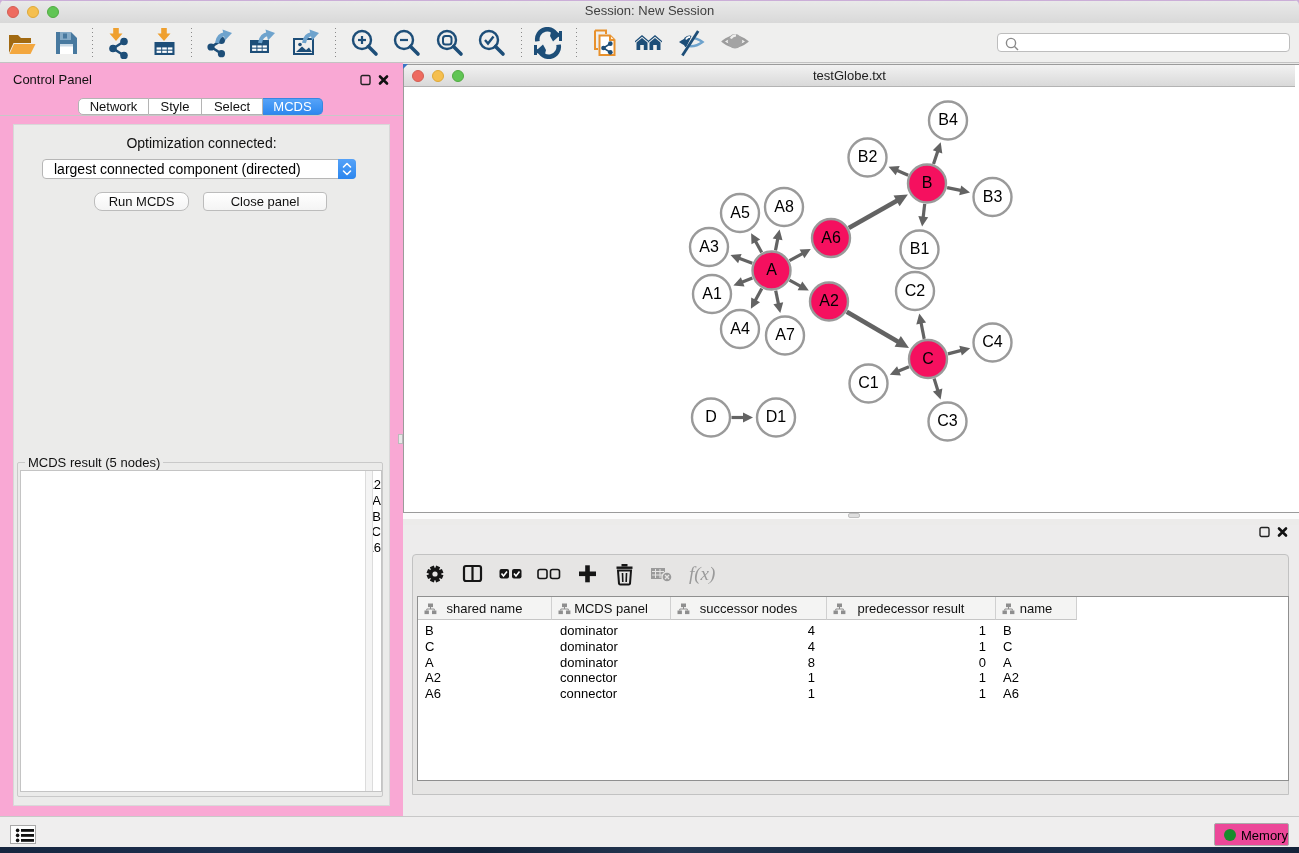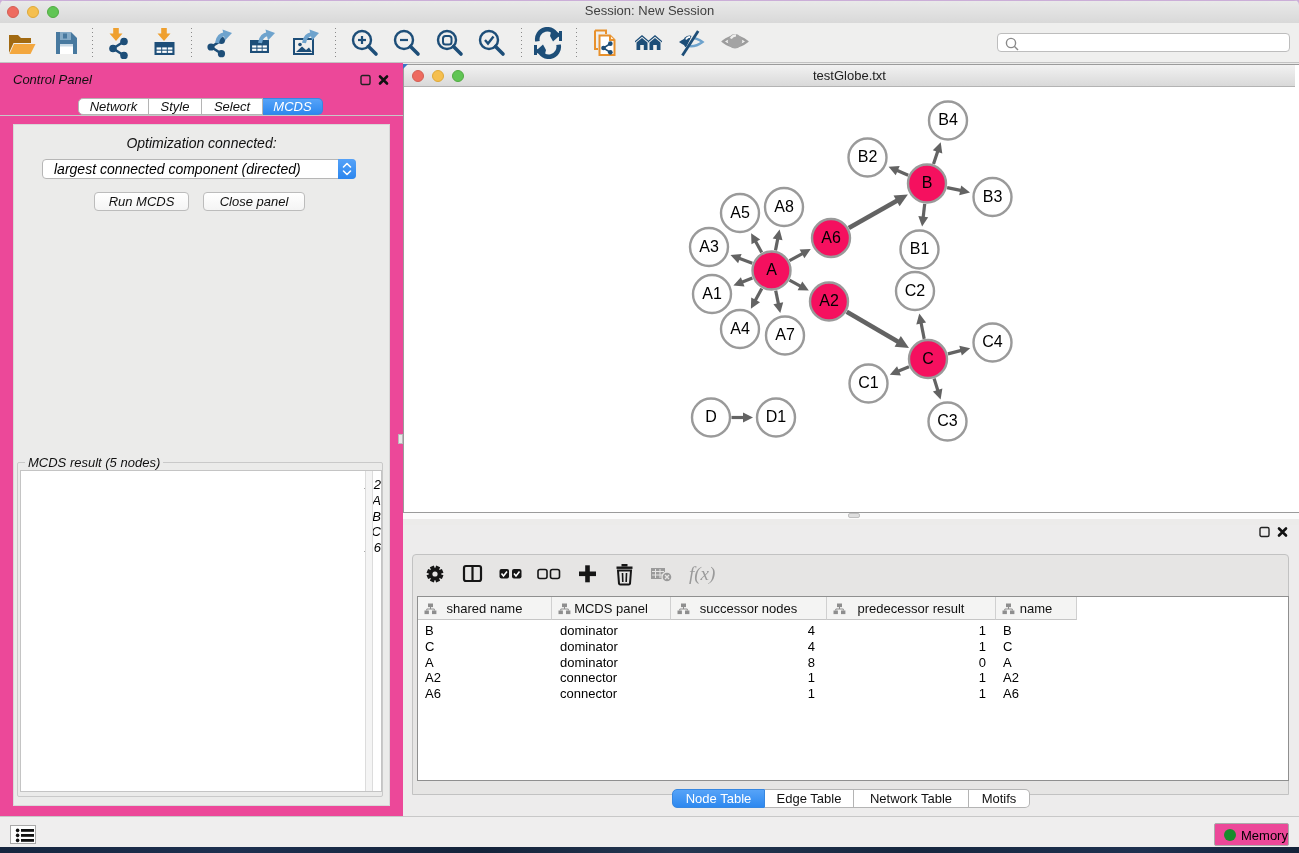--- a/index.html
+++ b/index.html
@@ -14,21 +14,21 @@
   background:linear-gradient(#eaeaea,#d4d4d4); border-bottom:1px solid #a9a9a9; border-radius:5px 5px 0 0; }
 #titlebar .title { position:absolute; left:0; right:0; top:3px; text-align:center; font-size:13px; color:#404040; }
 .tl { position:absolute; width:12px; height:12px; border-radius:50%; }
 
 #toolbar { position:absolute; left:0; top:23px; width:1299px; height:40px; background:#efefee; border-bottom:1px solid #c3c3c3; }
 .tsep { position:absolute; top:5px; height:30px; width:1px;
   background-image:linear-gradient(#8a8a8a 33%, rgba(0,0,0,0) 0%); background-size:1px 4px; }
 .ticon { position:absolute; top:4px; }
 #searchbox { position:absolute; left:997px; top:10px; width:293px; height:19px; background:#fff; border:1px solid #bdbdbd; border-radius:4px; }
 
-#cpanel { position:absolute; left:0; top:63px; width:403px; height:753px; background:#ec4899;font-style:italic; }
+#cpanel { position:absolute; left:0; top:63px; width:403px; height:753px; background:#f9a8d4; }
 .paneltitle { font-size:13px; color:#111; }
 
 .seg { position:absolute; display:flex; height:17px; font-size:13px; }
 .seg .tab { background:#fff; border:1px solid #b4b4b4; border-left:none; color:#111; display:flex; align-items:center; justify-content:center; }
 .seg .tab.first { border-left:1px solid #b4b4b4; border-radius:5px 0 0 5px; }
 .seg .tab.last { border-radius:0 5px 5px 0; }
 .seg .tab.sel { background:linear-gradient(#56a3f8,#2d88ef); border-color:#3787e0; color:#fff; }
 #cp-content { position:absolute; left:13px; top:61px; width:377px; height:682px; border:1px solid #d8d8d8; background:#ebebea; }
 .btn { position:absolute; background:linear-gradient(#ffffff,#f4f4f4); border:1px solid #bcbcbc; border-radius:4px; font-size:13px; color:#111; text-align:center; }
 
@@ -238,22 +238,22 @@
       <div style="position:absolute;left:0;top:10px;width:100%;text-align:center;font-size:14px;color:#111;">Optimization connected:</div>
       <div id="dropdown" style="position:absolute;left:28px;top:34px;width:314px;height:20px;background:#fff;border:1px solid #b6b6b6;border-radius:4px;">
         <div style="position:absolute;left:11px;top:1px;font-size:14px;color:#000;">largest connected component (directed)</div>
         <div style="position:absolute;right:-1px;top:-1px;width:18px;height:20px;background:linear-gradient(#55a2f8,#2b86ee);border-radius:0 4px 4px 0;">
           <svg width="18" height="20" viewBox="0 0 18 20">
               <path d="M5.5 8 L9 4.5 L12.5 8" stroke="#fff" stroke-width="1.6" fill="none" stroke-linecap="round" stroke-linejoin="round"></path>
               <path d="M5.5 12 L9 15.5 L12.5 12" stroke="#fff" stroke-width="1.6" fill="none" stroke-linecap="round" stroke-linejoin="round"></path>
             </svg>
         </div>
       </div>
-      <div class="btn" style="left:80px;top:67px;width:95px;height:19px;line-height:18px;">Run MCDS</div>
-      <div class="btn" style="left:189px;top:67px;width:102px;height:19px;line-height:18px;">Close panel</div>
+      <div class="btn" style="left:80px;top:67px;width:95px;height:19px;line-height:18px;border-radius:8px;">Run MCDS</div>
+      <div class="btn" style="left:189px;top:67px;width:124px;height:19px;line-height:18px;">Close panel</div>
       <div id="groupbox">
         <div class="glabel">MCDS result (5 nodes)</div>
         <div id="mcdslist">
           <div class="li">A2</div>
             <div class="li">A</div>
             <div class="li">B</div>
             <div class="li">C</div>
             <div class="li">A6</div>
           <div class="sbar"></div>
         </div>
@@ -495,26 +495,20 @@
 <div class="trow" style="left:142px;top:73.4px;width:100px;">connector</div>
 <div class="trow" style="left:250px;top:73.4px;width:147px;text-align:right;">1</div>
 <div class="trow" style="left:400px;top:73.4px;width:168px;text-align:right;">1</div>
 <div class="trow" style="left:585px;top:73.4px;width:60px;">A2</div>
         <div class="trow" style="left:7px;top:89.2px;width:120px;">A6</div>
 <div class="trow" style="left:142px;top:89.2px;width:100px;">connector</div>
 <div class="trow" style="left:250px;top:89.2px;width:147px;text-align:right;">1</div>
 <div class="trow" style="left:400px;top:89.2px;width:168px;text-align:right;">1</div>
 <div class="trow" style="left:585px;top:89.2px;width:60px;">A6</div>
     </div>
-    <div class="seg" style="left:269px;top:264px;height:19px;">
-      <div class="tab first sel" style="width:93px;">Node Table</div>
-      <div class="tab" style="width:89px;">Edge Table</div>
-      <div class="tab" style="width:115px;">Network Table</div>
-      <div class="tab last" style="width:61px;">Motifs</div>
-    </div>
   </div>
   <div id="statusbar">
     <div id="listbtn">
         <svg width="24" height="17" viewBox="0 0 24 17" style="position:absolute;left:3px;top:1px;">
 <g fill="#111">
             <circle cx="3.6" cy="3.4" r="1.8"></circle>
             <circle cx="3.6" cy="8.4" r="1.8"></circle>
             <circle cx="3.6" cy="13.4" r="1.8"></circle>
 <rect x="7" y="2" width="13" height="2.8"></rect>
             <rect x="7" y="7" width="13" height="2.8"></rect>

